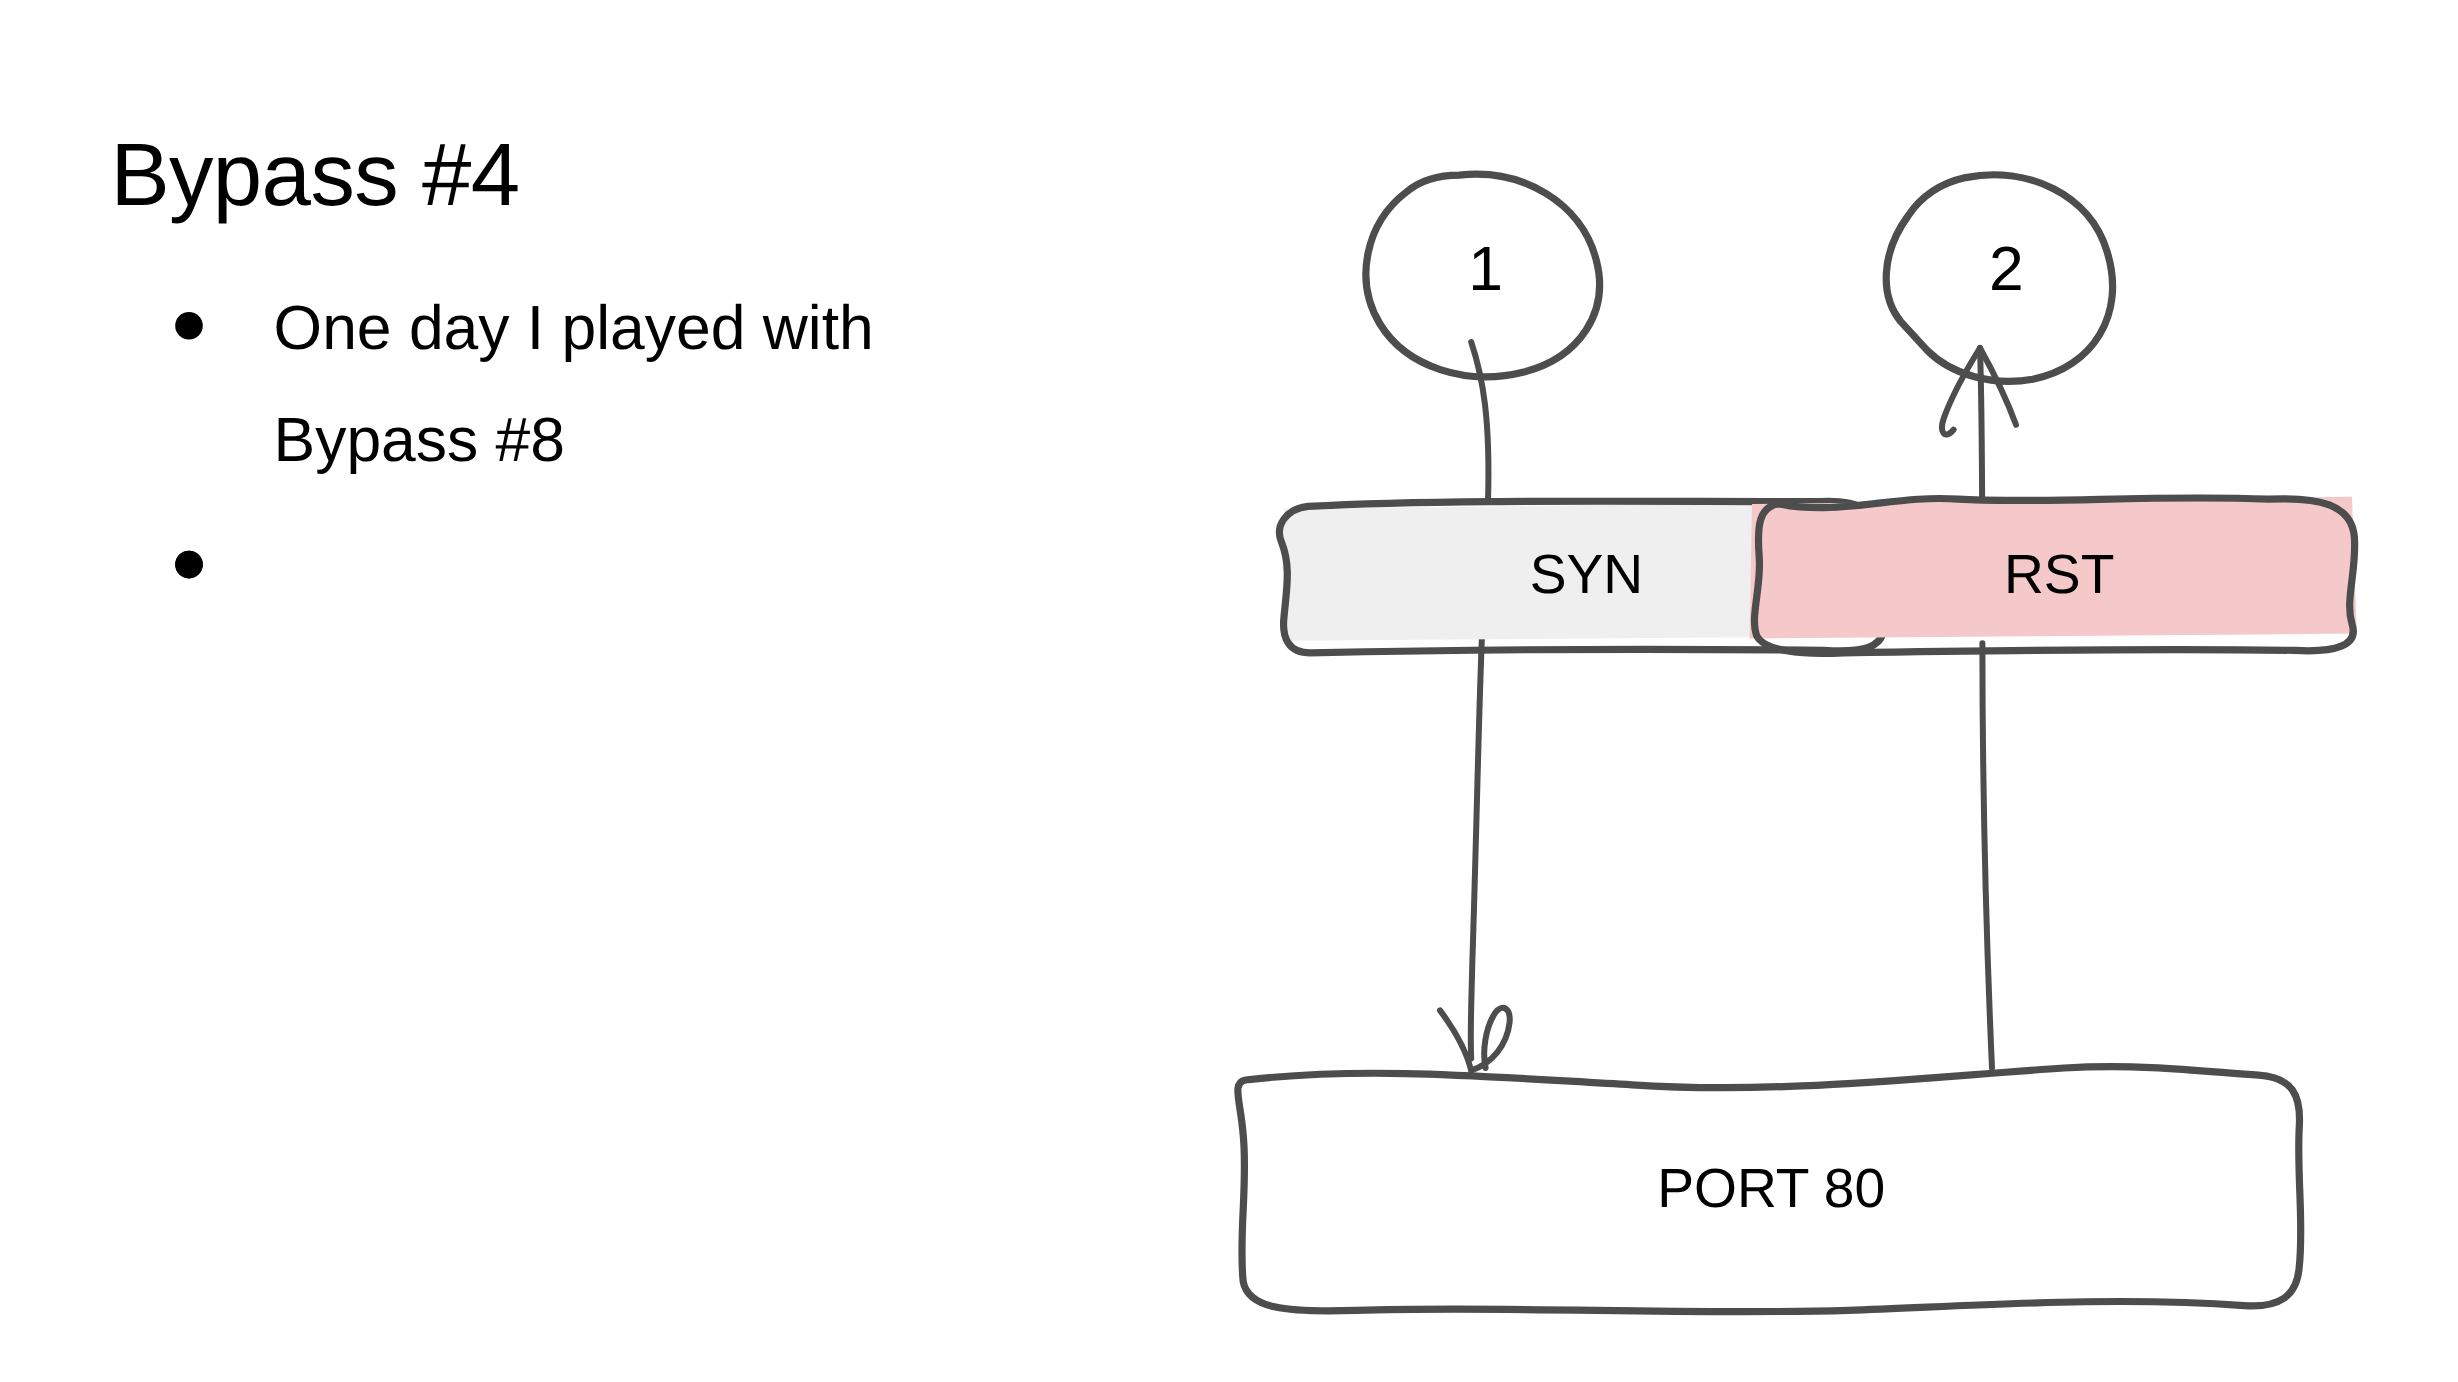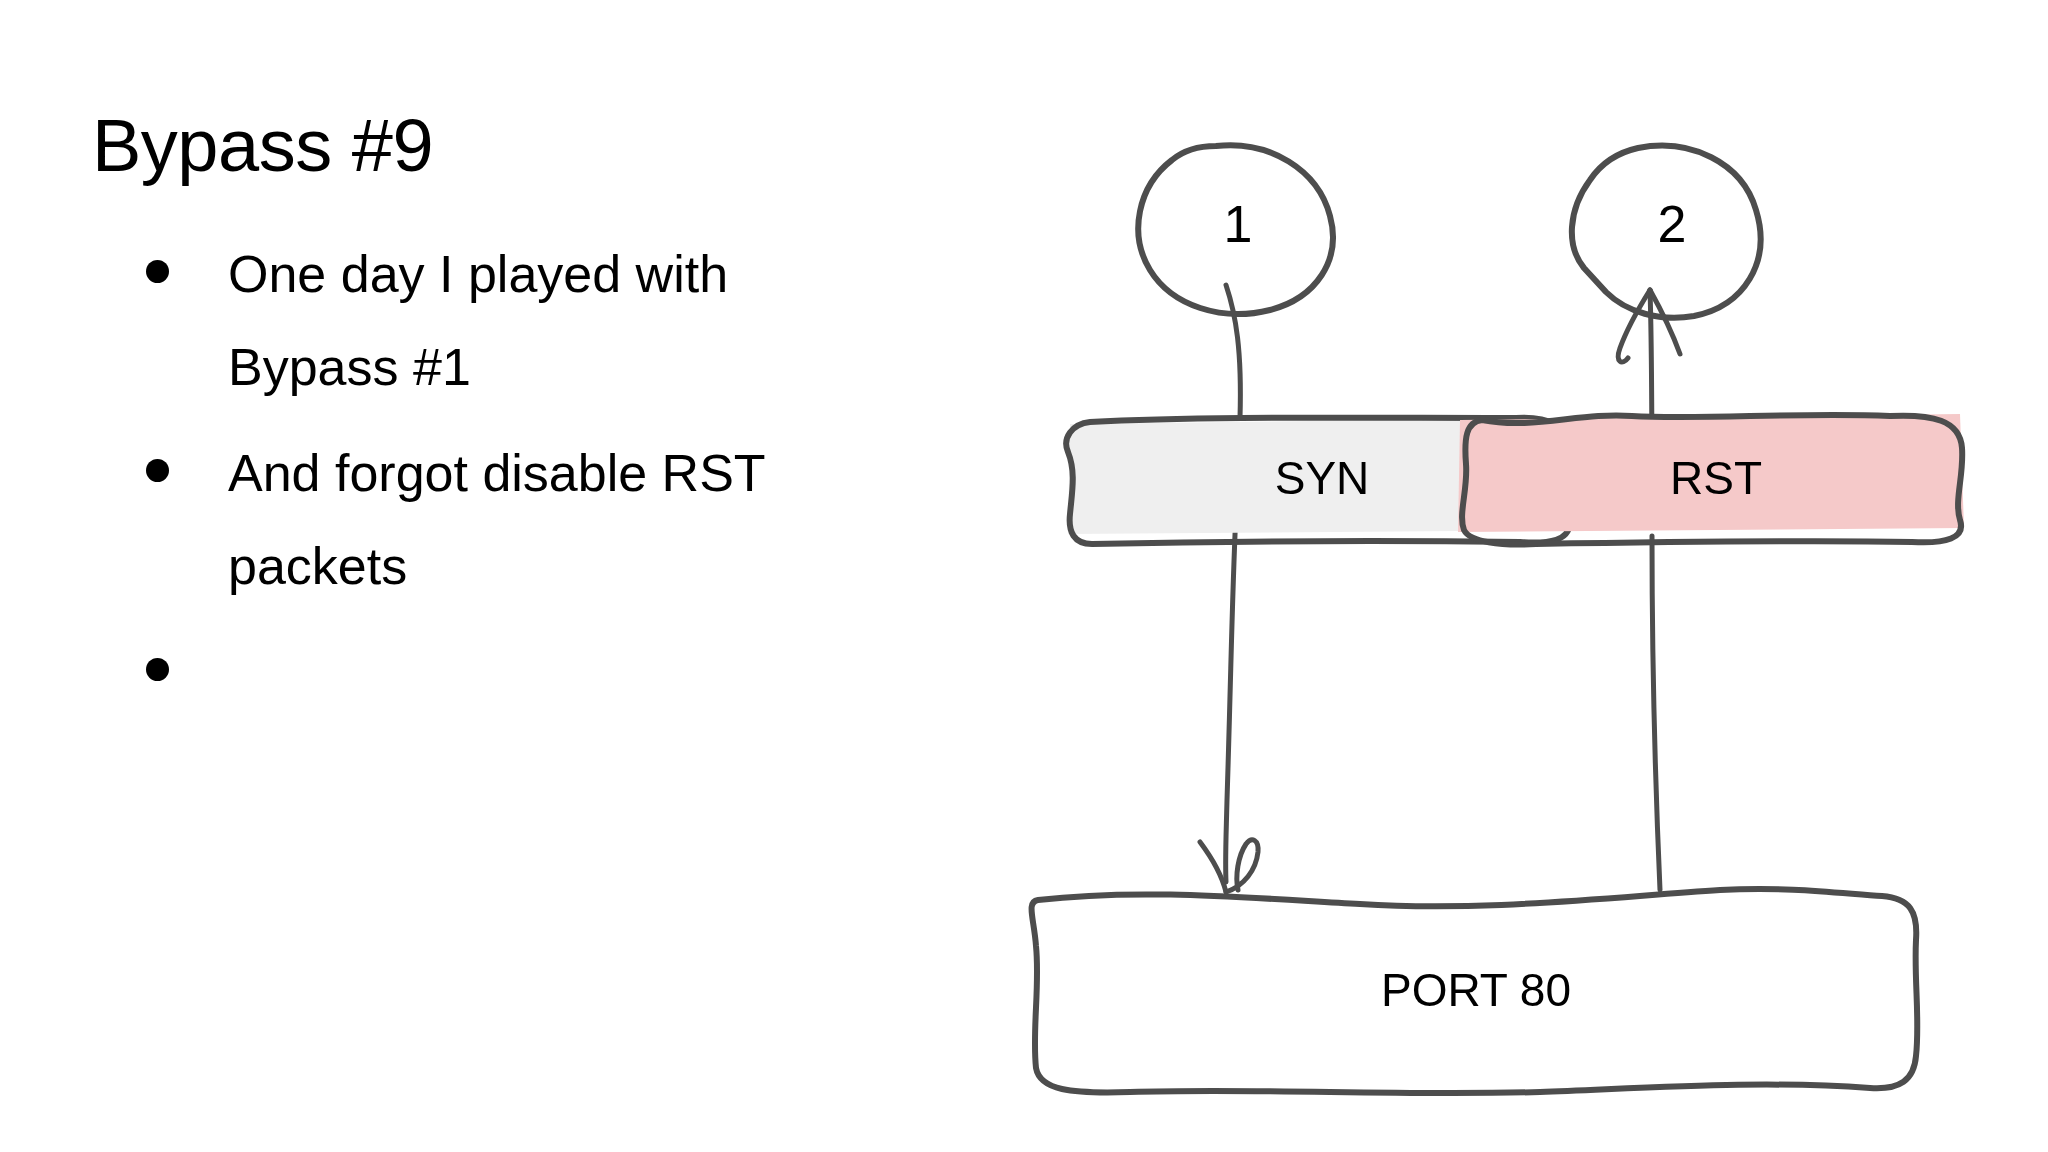--- a/index.html
+++ b/index.html
@@ -103,30 +103,29 @@
     fill: #000000;
     text-anchor: middle;
     dominant-baseline: middle;
   }
 </style>
 </head>
 <body>
 
 <div id="slide">
 
-  <h1 id="slide-title">Bypass #9</h1>
+  <h1 id="slide-title">Bypass #4</h1>
 
   <ul id="bullet-list">
     <li class="bullet-item">
       <span class="bullet-dot"></span>
-      <span class="bullet-text">One day I played with Bypass #1</span>
+      <span class="bullet-text">One day I played with Bypass #8</span>
     </li>
     <li class="bullet-item">
       <span class="bullet-dot"></span>
-      <span class="bullet-text">And forgot disable RST packets</span>
     </li>
     <li class="bullet-item">
       <span class="bullet-dot"></span>
     </li>
   </ul>
 
   <div id="diagram">
     <svg viewBox="0 0 1000 1000" xmlns="http://www.w3.org/2000/svg">
 
       <g>

